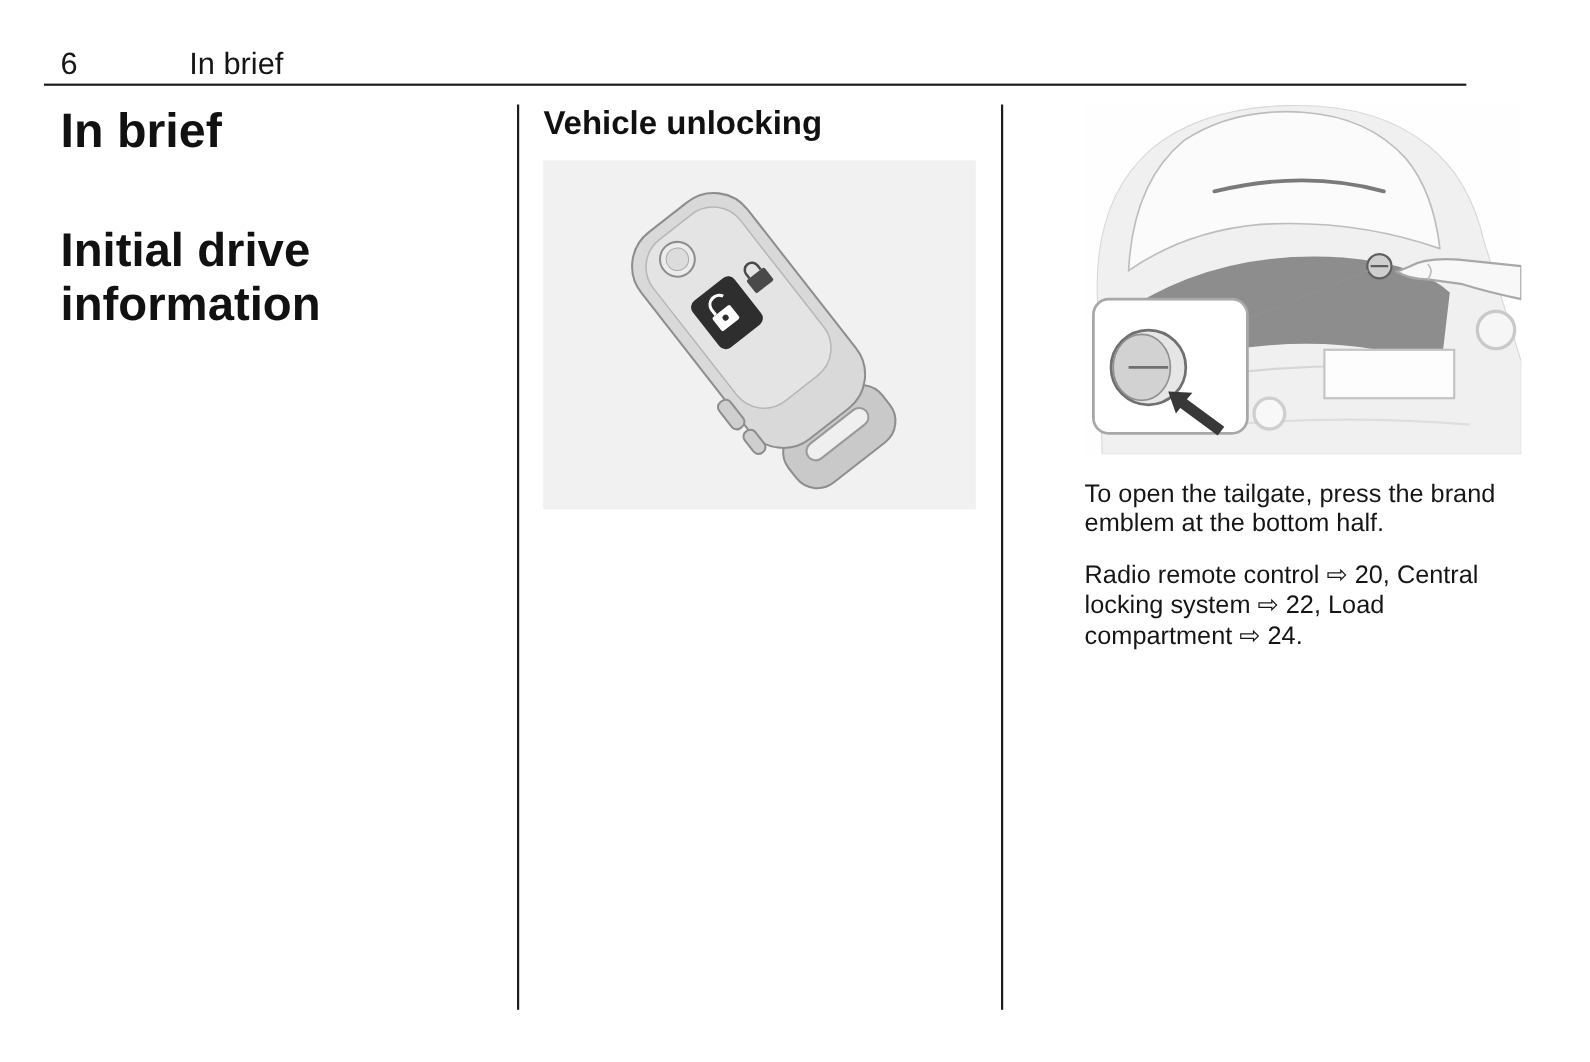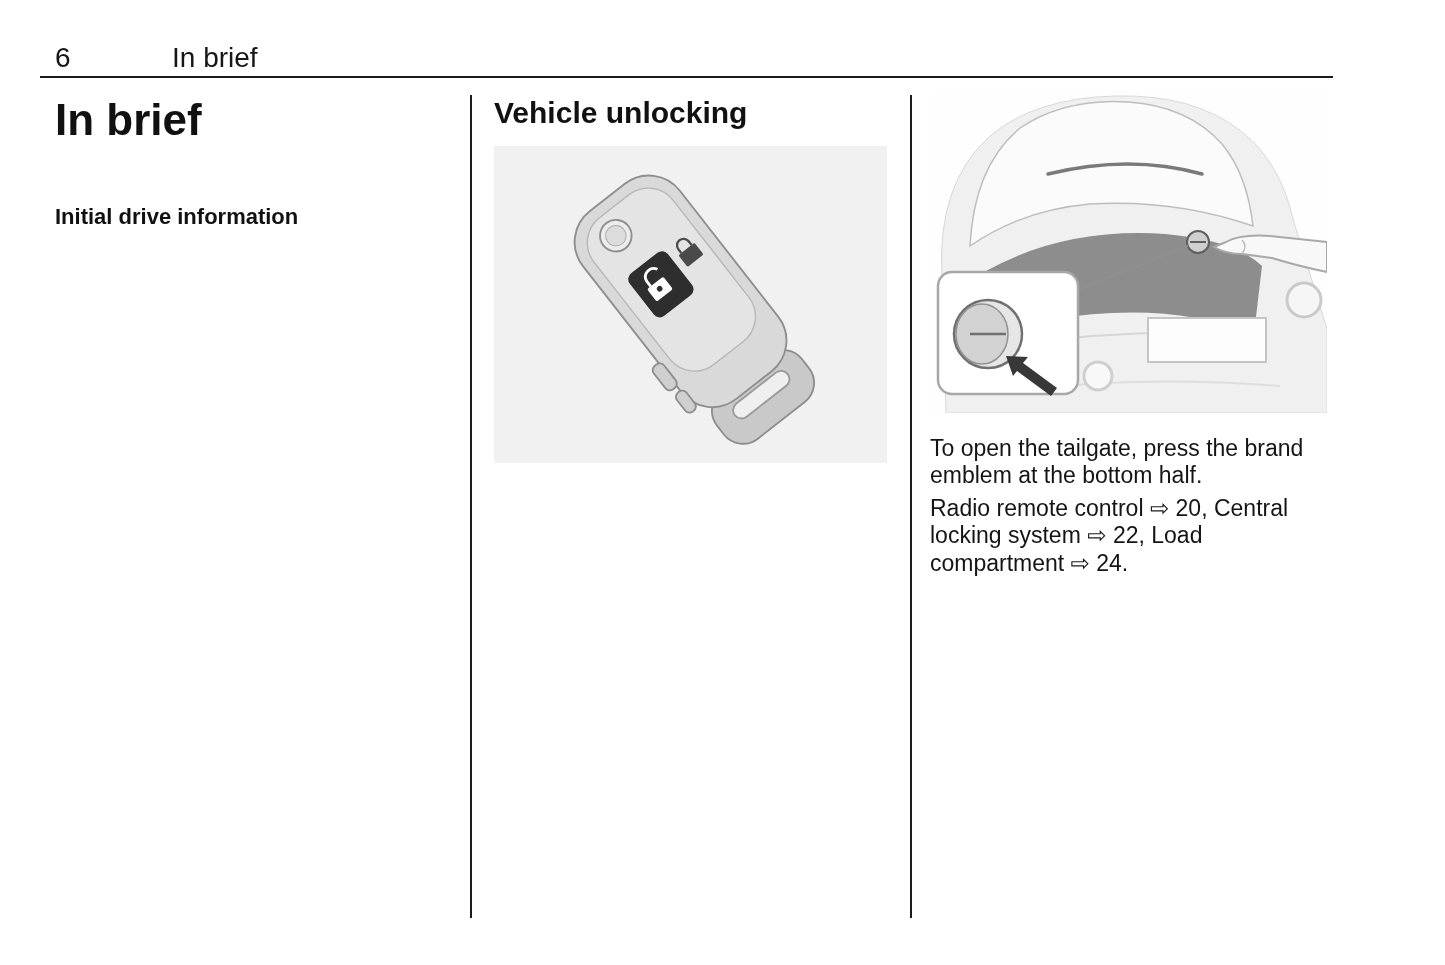--- a/index.html
+++ b/index.html
@@ -24,37 +24,37 @@
     width:1293px; height:2px; background:#1c1c1c;
   }
   .vrule {
     position:absolute; top:95px; height:823px; width:2px; background:#1c1c1c;
   }
   #vrule-1 { left:470px; }
   #vrule-2 { left:910px; }
 
   .col-left  { position:absolute; left:55px;  top:96px; width:385px; }
   .col-mid   { position:absolute; left:494px; top:96px; width:459px; }
-  .col-right { position:absolute; left:930px; top:94px; width:397px; }
+  .col-right { position:absolute; left:986px; top:94px; width:397px; }
 
   .col-left h1 { font-size:44px; font-weight:700; line-height:1.1; color:#111; }
-  .col-left h2 { font-size:22px; font-weight:700; margin-top:60px; color:#111; }
+  .col-left h2 { font-size:43px; font-weight:700; margin-top:60px; color:#111; }
   .col-mid  h3 { font-size:30px; font-weight:700; color:#111; }
 
   .figure { display:block; }
   .figure-mid {
     margin-top:16px; width:393px; height:317px; background:#f1f1f1;
   }
   .figure-right {
     width:397px; height:319px; background:#ffffff;
   }
   .body-text {
     font-size:23px; line-height:1.18; margin-top:22px; color:#151515;
   }
-  .body-text.follow { margin-top:6px; }
+  .body-text.follow { margin-top:20px; }
   .inline-icon { display:inline-block; }
   .inline-icon svg { vertical-align:-4px; }
   .ref-arrow { font-size:23px; }
 </style>
 </head>
 <body>
 
 <div class="page-number">6</div>
 <div class="running-title">In brief</div>
 <div class="header-rule"></div>

